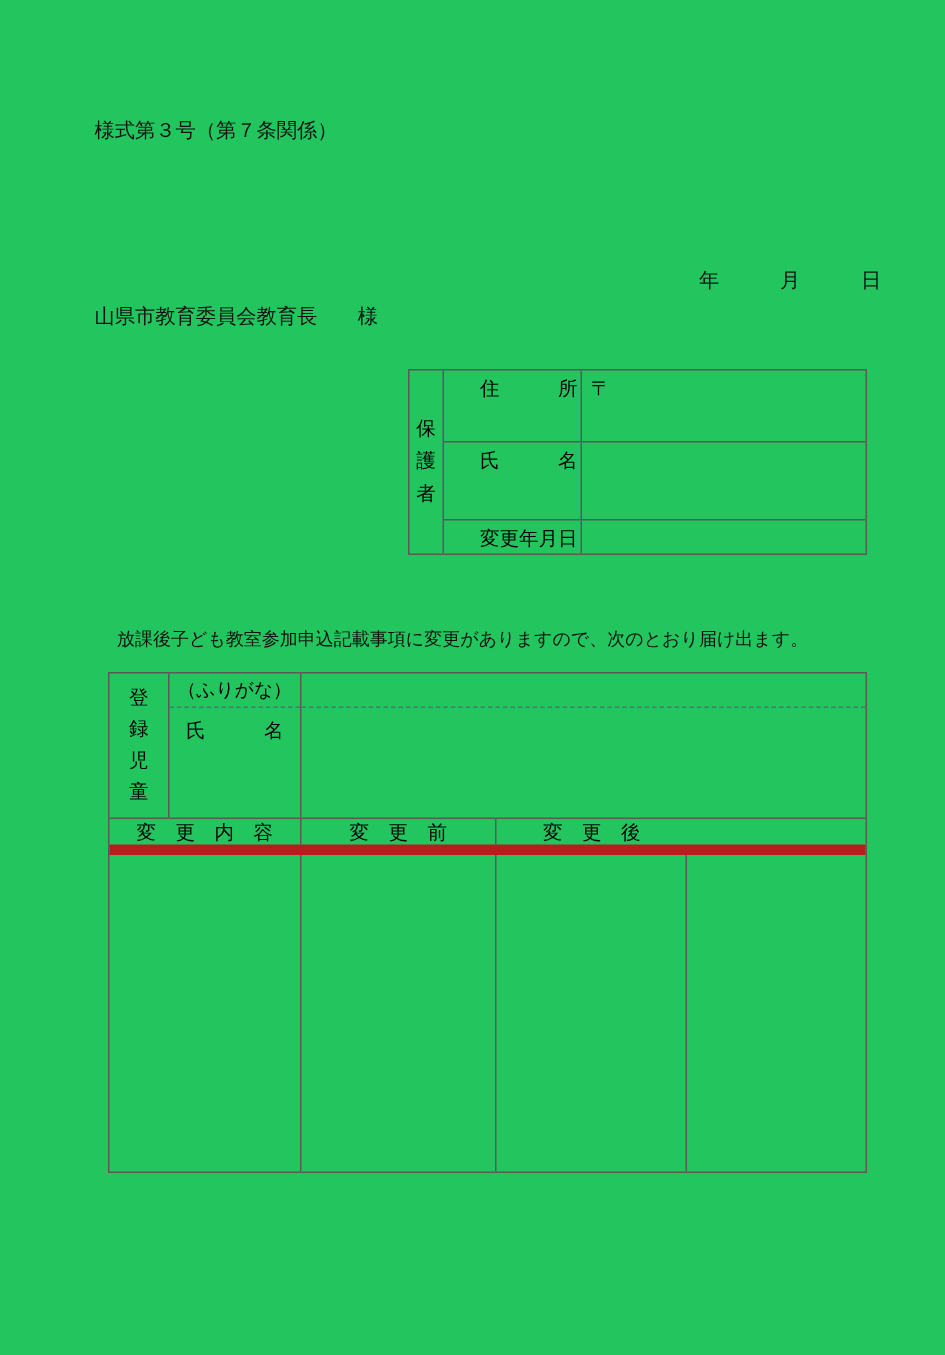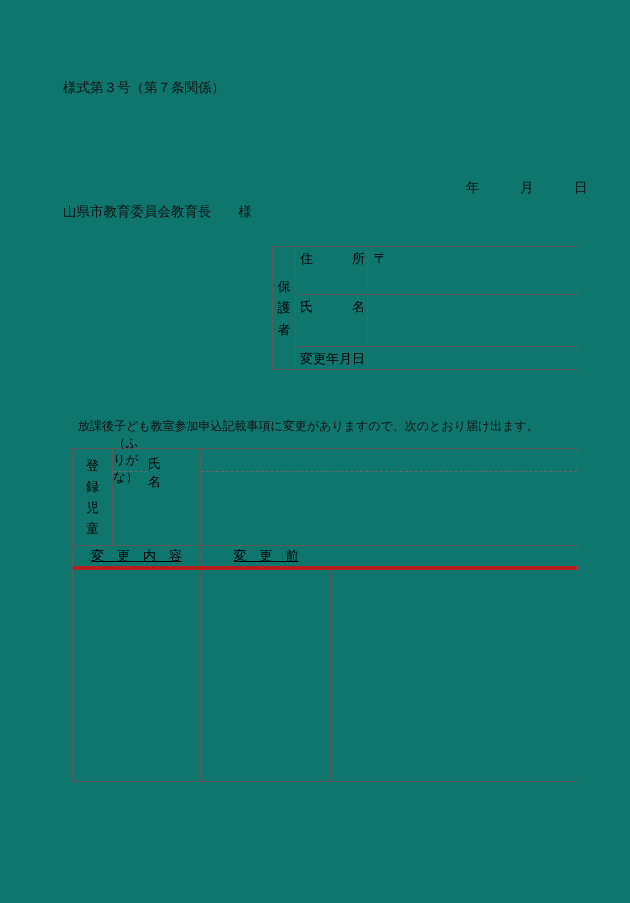--- a/index.html
+++ b/index.html
@@ -8,21 +8,21 @@
     background: #ffffff;
   }
   body {
     font-family: "DejaVu Serif", "Liberation Serif", serif;
     color: #000000;
   }
   #page {
     position: relative;
     width: 630px;
     height: 903px;
-    background: #0f766e;
+    background: #22c55e;
     overflow: hidden;
   }
 
   
   .txt {
     position: absolute;
     font-size: 13.5px;
     line-height: 1.2;
     white-space: pre;
     color: #111111;
@@ -73,20 +73,21 @@
   #g-row-address { height: 48px; border-bottom: 1px solid #5a5a5a; }
   #g-row-name    { height: 52px; border-bottom: 1px solid #5a5a5a; }
   #g-row-phone   { height: 22px; }
 
   .g-key {
     width: 72px;
     box-sizing: border-box;
     border-right: 1px solid #5a5a5a;
     font-size: 13px;
     padding: 3px 0 0 4px;
+    margin-left: 20px;
   }
   .g-val {
     flex: 1;
     box-sizing: border-box;
     font-size: 13px;
     padding: 3px 0 0 6px;
   }
 
   
   #main-table {
@@ -114,21 +115,21 @@
     border-right: 1px solid #5a5a5a;
     display: flex;
     align-items: center;
     justify-content: center;
   }
   #child-key-col {
     width: 88px;
     box-sizing: border-box;
     border-right: 1px solid #5a5a5a;
     display: flex;
-    flex-direction: row;
+    flex-direction: column;
   }
   #child-value-col {
     flex: 1;
     box-sizing: border-box;
     display: flex;
     flex-direction: column;
   }
   .furi-cell {
     height: 23px;
     box-sizing: border-box;
@@ -147,22 +148,21 @@
     align-items: flex-start;
     justify-content: center;
     padding-top: 6px;
   }
 
   
   #change-header {
     height: 24px;
     display: flex;
     box-sizing: border-box;
-    border-bottom: 4px solid #b91c1c;
-    text-decoration: underline;
+    border-bottom: 7px solid #b91c1c;
   }
   #change-body {
     flex: 1;
     display: flex;
     box-sizing: border-box;
   }
   .col-1 { width: 128px; }
   .col-2 { width: 130px; }
   .col-3 { width: 127px; }
   .col-4 { flex: 1; }
@@ -247,20 +247,21 @@
       <div id="child-value-col">
         <div class="furi-cell blank"></div>
         <div class="name-cell"></div>
       </div>
 
     </div>
 
     <div id="change-header">
       <div class="col-1">変　更　内　容</div>
       <div class="col-2">変　更　前</div>
+      <div class="col-3">変　更　後</div>
     </div>
 
     <div id="change-body">
       <div class="col-1"></div>
       <div class="col-2"></div>
       <div class="col-3"></div>
       <div class="col-4"></div>
     </div>
 
   </div>

